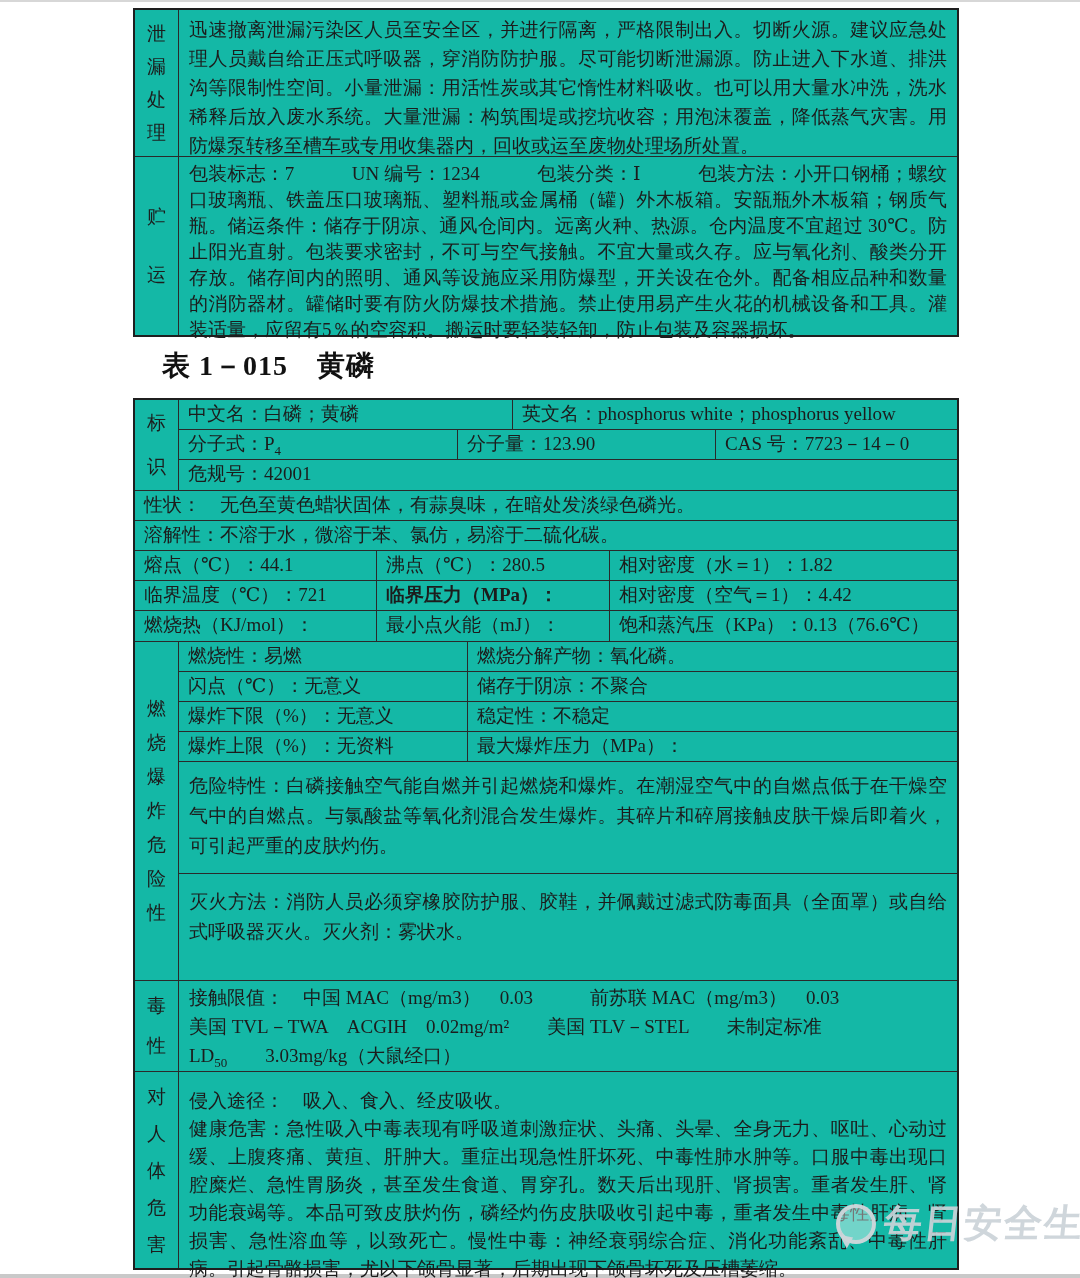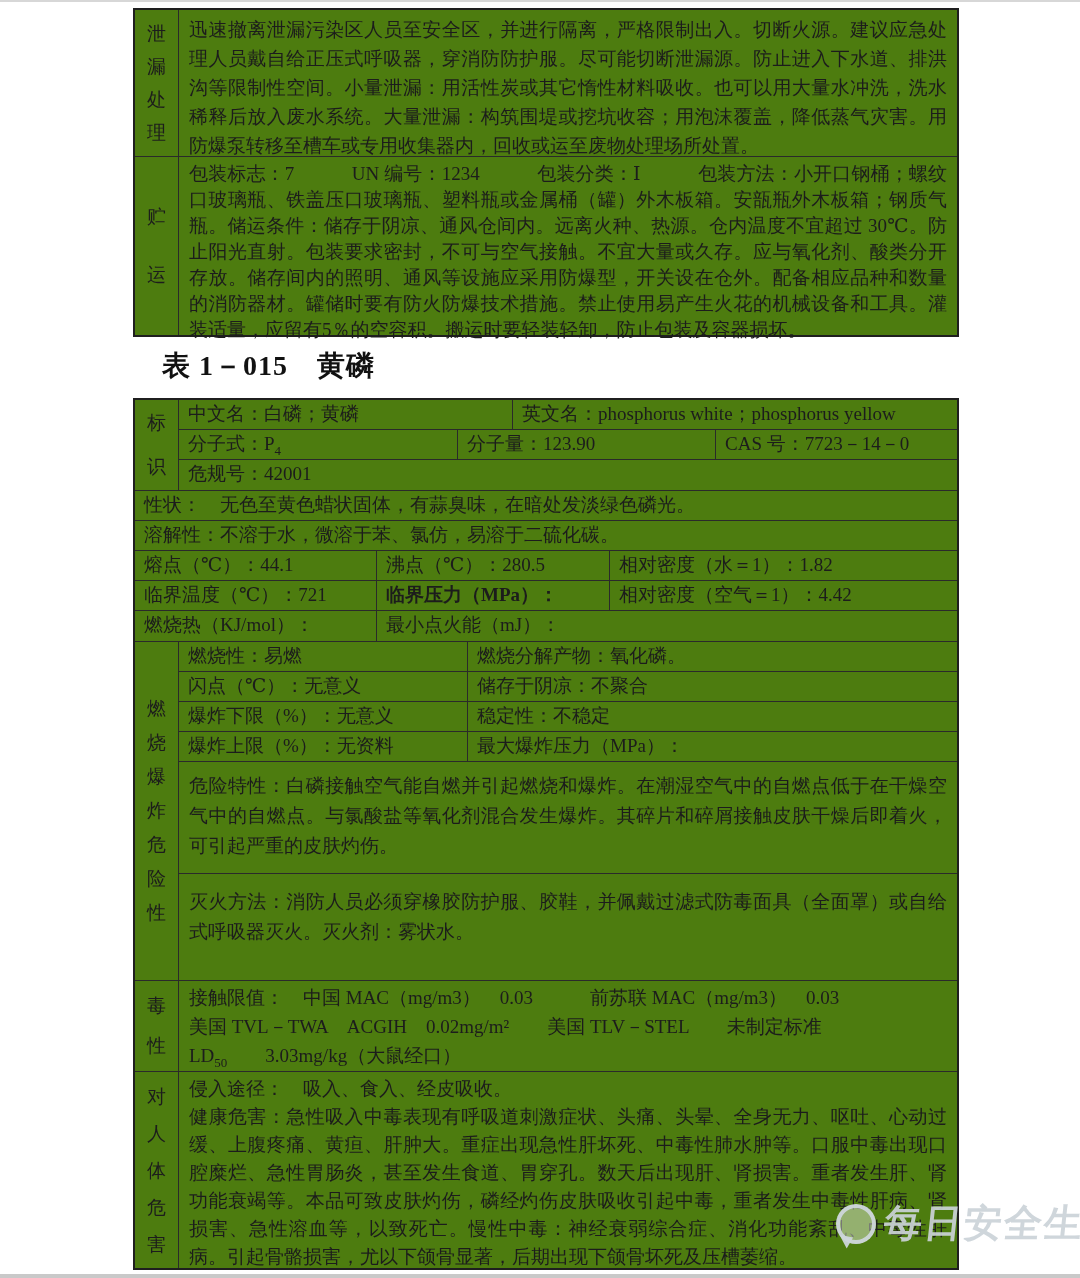--- a/index.html
+++ b/index.html
@@ -7,21 +7,21 @@
     width:1080px; height:1278px; background:#ffffff; position:relative;
     font-family:"Liberation Serif","DejaVu Serif",serif;
     color:#1c1c1c; overflow:hidden;
   }
   .edge-top { position:absolute; top:0; left:0; width:1080px; height:2px; background:#d7d7d7; }
   .edge-bottom { position:absolute; top:1274px; left:0; width:1080px; height:4px; background:#c9c9c9; }
 
   .tbl {
     position:absolute; left:133px; width:826px;
     border:2px solid #1f1f1f; box-sizing:border-box;
-    display:flex; flex-direction:column; background:#4d7c0f;
+    display:flex; flex-direction:column; background:#14b8a6;
   }
   #tbl1 { top:8px; height:329px; }
   #tbl2 { top:398px; height:872px; }
 
   .sec { display:flex; border-bottom:1px solid #2a2a2a; box-sizing:border-box; min-height:0; }
   .sec:last-child { border-bottom:none; }
 
   .label-cell {
     width:44px; flex:0 0 44px; border-right:1px solid #2a2a2a; box-sizing:border-box;
     display:flex; align-items:center; justify-content:center;
@@ -48,21 +48,21 @@
   #storage-text { line-height:26px; padding-top:4px; }
 
   .hazard-row { height:112px; flex:0 0 112px; border-bottom:1px solid #2a2a2a; box-sizing:border-box; }
   .hazard-row .para { padding-top:9px; line-height:30px; }
   .ext-row { height:76px; flex:0 0 76px; box-sizing:border-box; }
   .ext-row .para { padding-top:13px; line-height:30px; }
 
   .tox-line { font-size:19px; line-height:29px; padding-left:10px; white-space:nowrap; }
   #tox-content { padding-top:2px; }
 
-  #harm-content { padding:3px 10px 0 10px; }
+  #harm-content { padding:3px 10px 0 10px;margin-top:12px; }
   #harm-route { font-size:19px; line-height:28px; }
   #harm-health { font-size:19px; line-height:28px; text-align:justify; }
 
   sub { font-size:13px; line-height:0; }
 
   #page-title {
     position:absolute; left:162px; top:347px; font-size:28px; font-weight:700;
     letter-spacing:1px; color:#111;
   }
 
@@ -150,20 +150,21 @@
         <div class="c" style="flex:1;">相对密度（水＝1）：1.82</div>
       </div>
       <div class="row">
         <div class="c" style="flex:0 0 242px;">临界温度（℃）：721</div>
         <div class="c" style="flex:0 0 233px;font-weight:bold;">临界压力（MPa）：</div>
         <div class="c" style="flex:1;">相对密度（空气＝1）：4.42</div>
       </div>
       <div class="row last">
         <div class="c" style="flex:0 0 242px;">燃烧热（KJ/mol）：</div>
         <div class="c" style="flex:0 0 233px;">最小点火能（mJ）：</div>
+        <div class="c" style="flex:1;">饱和蒸汽压（KPa）：0.13（76.6℃）</div>
       </div>
     </div>
   </div>
 
   <div class="sec" style="flex:0 0 339px;">
     <div class="label-cell">
       <div class="vlabel" style="line-height:34px;">燃烧爆炸危险性</div>
     </div>
     <div class="content">
       <div class="row">

